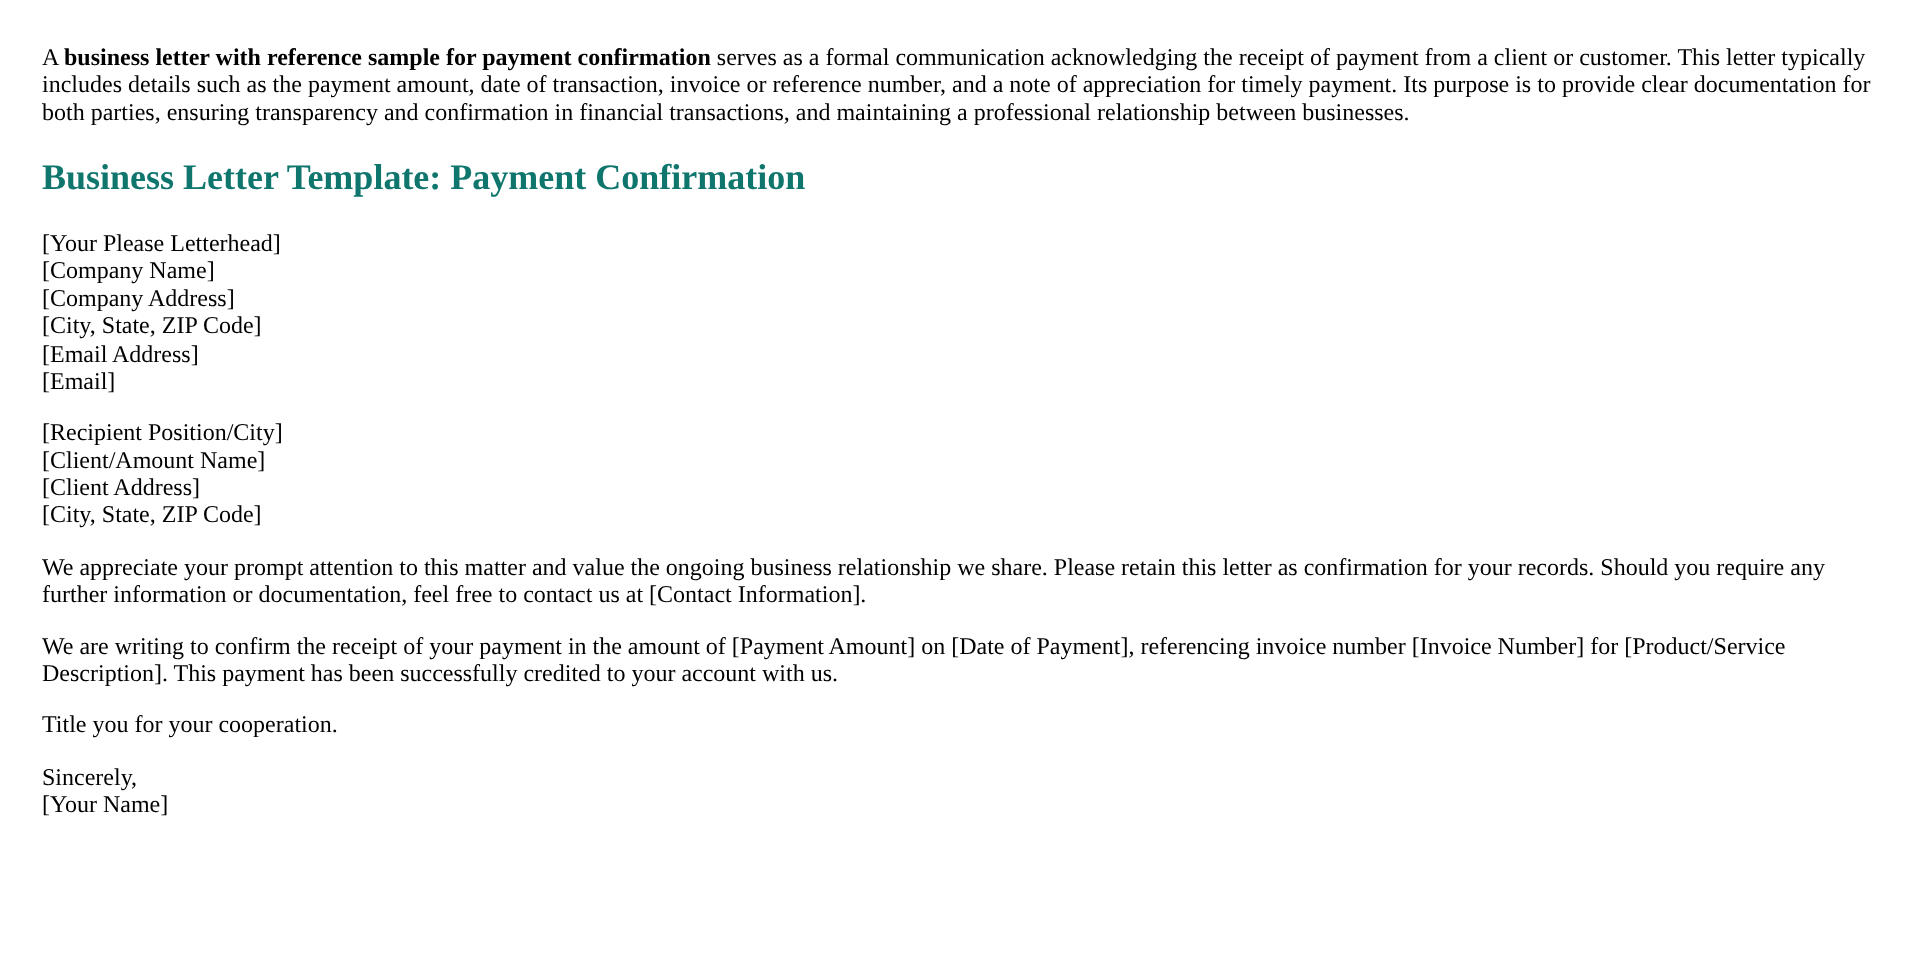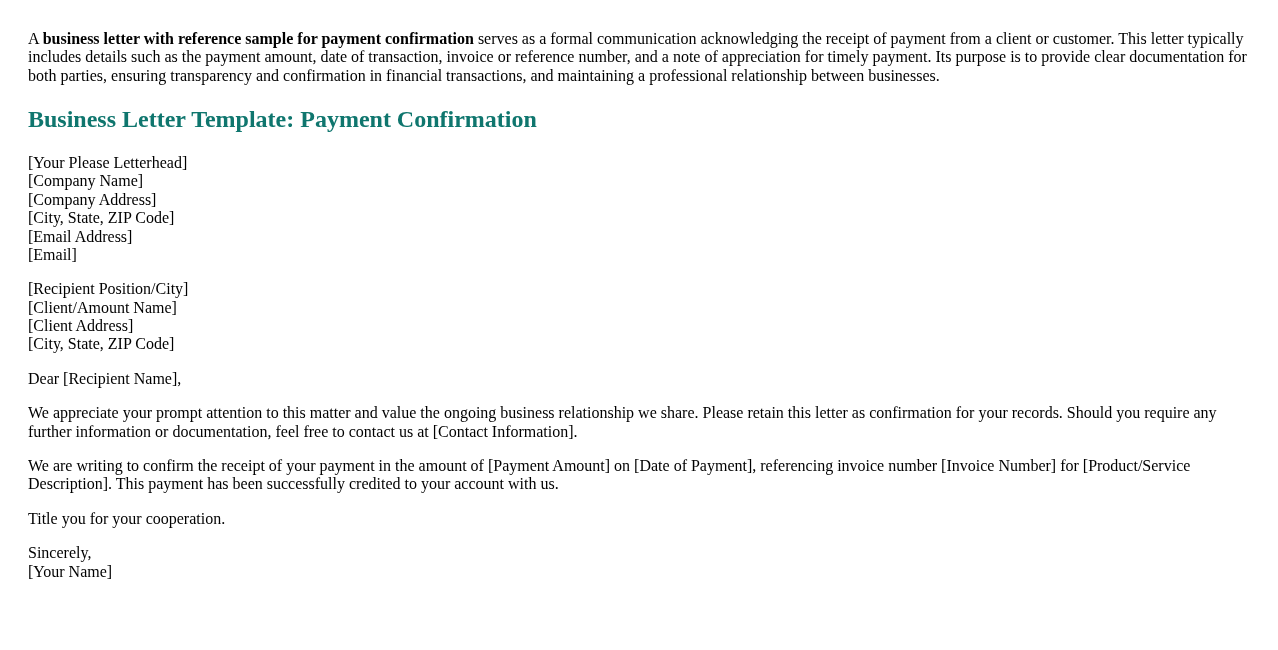--- a/index.html
+++ b/index.html
@@ -53,21 +53,20 @@
   </p>
 
   <p>
     <span class="line">[Recipient Position/City]</span>
     <span class="line">[Client/Amount Name]</span>
     <span class="line">[Client Address]</span>
     <span class="line">[City, State, ZIP Code]</span>
   </p>
 
 
-  <p>Dear [Recipient Name],</p>
 
   <p>We appreciate your prompt attention to this matter and value the ongoing business relationship we share. Please retain this letter as confirmation for your records. Should you require any further information or documentation, feel free to contact us at [Contact Information].</p>
 
   <p>We are writing to confirm the receipt of your payment in the amount of [Payment Amount] on [Date of Payment], referencing invoice number [Invoice Number] for [Product/Service Description]. This payment has been successfully credited to your account with us.</p>
 
   <p>Title you for your cooperation.</p>
 
   <p>
     <span class="line">Sincerely,</span>
     <span class="line">[Your Name]</span>

